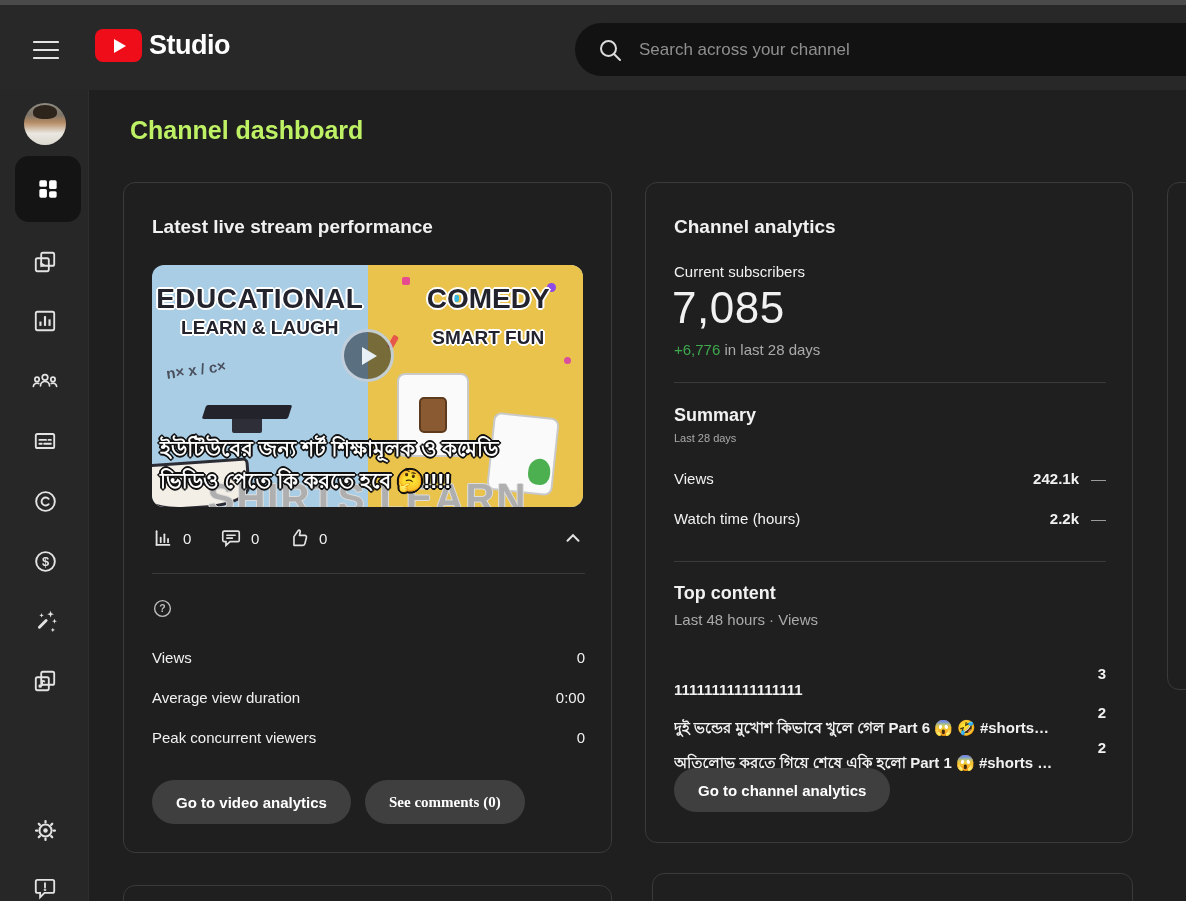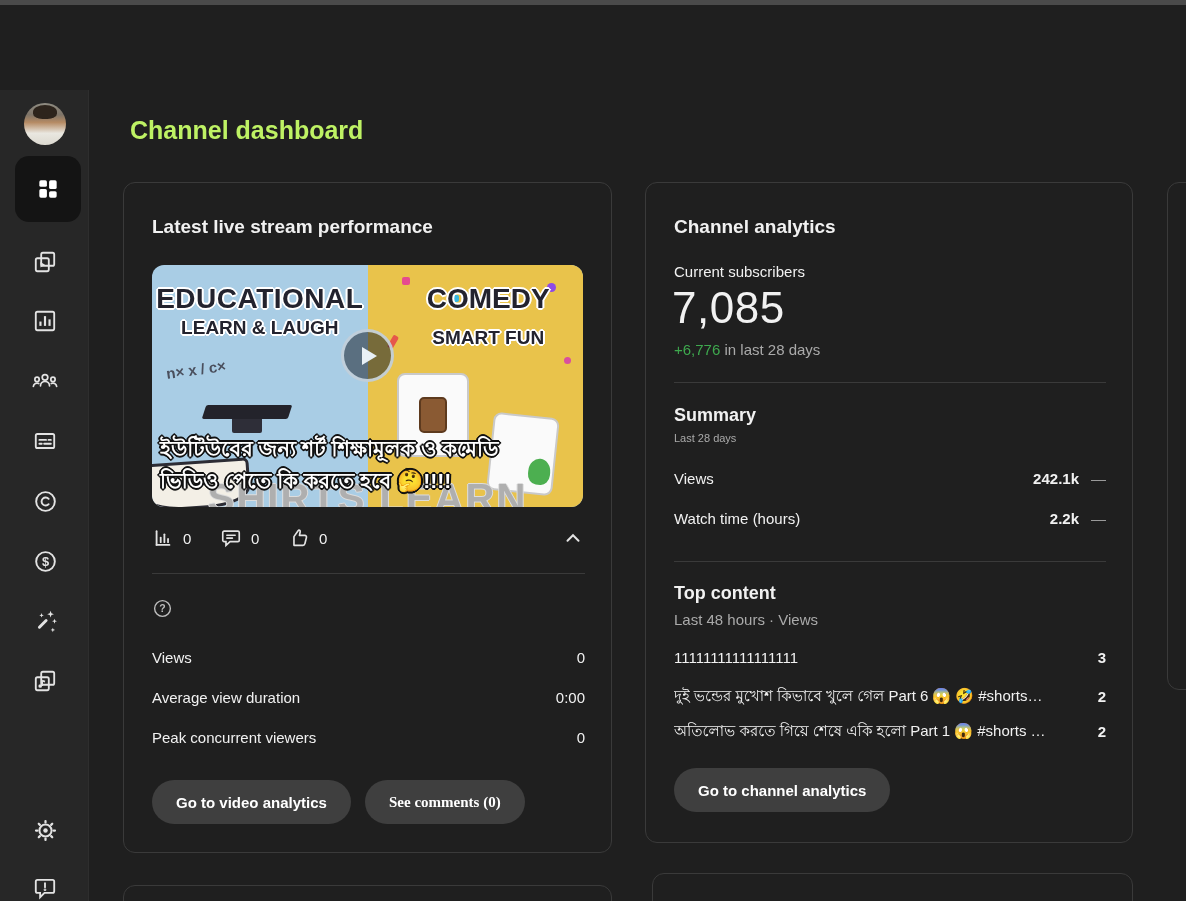--- a/index.html
+++ b/index.html
@@ -69,30 +69,58 @@
   .sub-label { position:absolute; left:28px; top:80px; font-size:15px; }
   .sub-value { position:absolute; left:26px; top:100px; font-size:44px; font-weight:400; letter-spacing:0.5px; }
   .sub-delta { position:absolute; left:28px; top:158px; font-size:15px; color:#aaaaaa; }
   .green { color:#3ea94e; }
   .sec-title { font-size:18px; font-weight:700; }
   .sum-row { position:absolute; left:28px; width:432px; display:flex; align-items:center; font-size:15px; }
   .sum-row .lbl { flex:1; }
   .sum-row .val { font-weight:700; }
   .sum-row .trend { color:#9a9a9a; margin-left:12px; font-weight:400; }
   .tc-row { position:absolute; left:28px; width:432px; display:flex; align-items:center; font-size:15px; }
-  .tc-row .ttl { flex:1; font-weight:400; white-space:nowrap; overflow:hidden; text-overflow:ellipsis; padding-right:10px; }
+  .tc-row .ttl { flex:1; font-weight:700; white-space:nowrap; overflow:hidden; text-overflow:ellipsis; padding-right:10px;margin-top:32px; }
   .tc-row .v { font-weight:600; }
   svg.ic { display:block; }
 </style>
 </head>
 <body>
 
 <div class="screen">
 
   <div class="topstrip"></div>
+  <div class="topbar">
+    <div class="hamburger">
+      <svg class="ic" width="26" height="22" viewBox="0 0 26 22">
+        <g stroke="#e3e3e3" stroke-width="2.2" stroke-linecap="round">
+          <line x1="1" y1="3" x2="25" y2="3"></line>
+            <line x1="1" y1="11" x2="25" y2="11"></line>
+            <line x1="1" y1="19" x2="25" y2="19"></line>
+        </g>
+      </svg>
+    </div>
+    <div class="logo">
+      <div class="logo-badge">
+        <svg class="ic" width="18" height="16" viewBox="0 0 18 16">
+            <polygon points="4,1 4,15 16,8" fill="#ffffff"></polygon>
+          </svg>
+      </div>
+      <span class="logo-text">Studio</span>
+    </div>
+    <div class="search">
+      <span class="search-icon">
+        <svg class="ic" width="26" height="26" viewBox="0 0 26 26" fill="none" stroke="#dcdcdc" stroke-width="2">
+          <circle cx="11.5" cy="11.5" r="7.5"></circle>
+            <line x1="17" y1="17" x2="23" y2="23" stroke-linecap="round"></line>
+        </svg>
+      </span>
+      <input class="search-input" type="text" placeholder="Search across your channel" style="">
+    </div>
+  </div>
 
   <div class="sidebar">
     <div class="avatar">
         <div class="hair"></div>
       </div>
 
     <div class="side-item active" style="top:66px;">
       <svg class="ic" width="26" height="26" viewBox="0 0 24 24" fill="#ffffff">
         <rect x="4" y="4" width="7" height="6" rx="1.5"></rect>
           <rect x="4" y="12" width="7" height="8" rx="1.5"></rect>

